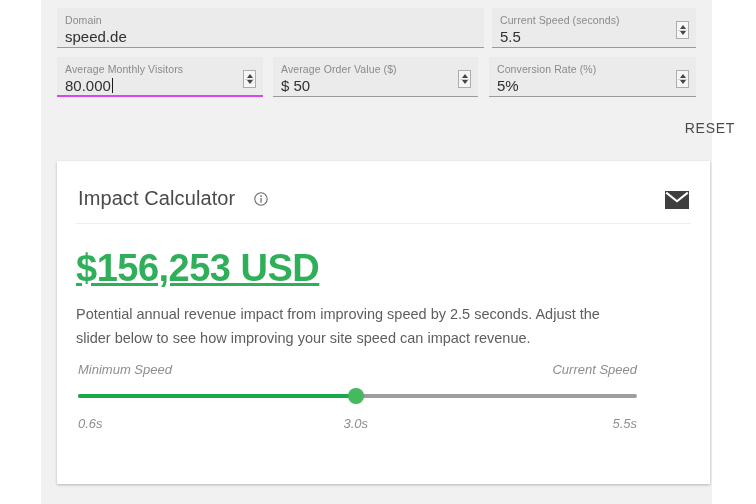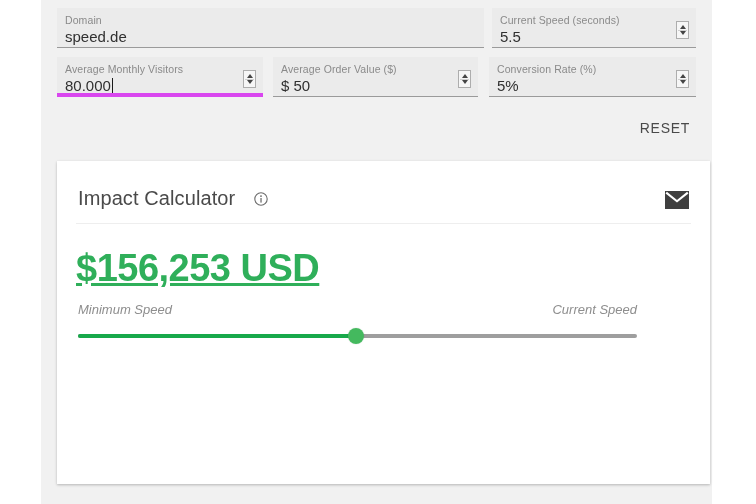--- a/index.html
+++ b/index.html
@@ -31,21 +31,21 @@
   }
   .field {
     position: absolute;
     background: #ebebeb;
     border-bottom: 1px solid #9a9a9a;
     box-sizing: border-box;
     padding: 6px 8px 20px 8px;
     height: 40px;
   }
   .field.focused {
-    border-bottom: 4px solid #d946ef;
+    border-bottom: 2px solid #d946ef;
     background: #ebebeb;
   }
   .field-label {
     font-size: 10.5px;
     color: #8a8a8a;
     line-height: 12px;
     letter-spacing: 0.1px;
     white-space: nowrap;
   }
   .field-value {
@@ -105,20 +105,21 @@
   #f-visitors { left: 16px;  top: 57px; width: 206px; }
   #f-order    { left: 232px; top: 57px; width: 205px; }
   #f-conv     { left: 448px; top: 57px; width: 207px; }
 
   .reset-row {
     position: absolute;
     left: 0;
     top: 110px;
     width: 671px;
     height: 36px;
+    padding-left: 45px;
   }
   .reset-btn {
     position: absolute;
     right: 16px;
     top: 6px;
     font-size: 14px;
     letter-spacing: 0.7px;
     color: #4a4a4a;
     background: transparent;
     border: none;
@@ -329,28 +330,34 @@
       <span class="mail-icon">
         <svg width="24" height="18" viewBox="0 0 24 18">
           <rect x="0.5" y="0.5" width="23" height="17" fill="#3f3f3f" stroke="#3f3f3f"></rect>
           <path d="M1.2 1.6 L12 10.2 L22.8 1.6" fill="none" stroke="#ffffff" stroke-width="2.1"></path>
         </svg>
       </span>
     </div>
 
     <div class="card-body">
       <div class="big-number" style="color: rgb(47, 175, 90);">$156,253 USD</div>
+      <div class="desc">Potential annual revenue impact from improving speed by 2.5 seconds. Adjust the slider below to see how improving your site speed can impact revenue.</div>
 
       <div class="slider-block">
         <div class="slider-ends">
           <span class="left">Minimum Speed</span>
           <span class="right">Current Speed</span>
         </div>
         <div class="track-wrap">
           <div class="track-bg" style="background: rgb(158, 158, 158);"></div>
           <div class="track-fill" style="width: 49.7%; background: rgb(24, 169, 75);"></div>
           <div class="thumb" style="left: 49.7%;"></div>
         </div>
+        <div class="ticks">
+          <span class="t-min">0.6s</span>
+          <span class="t-mid" style="left: 49.7%;">3.0s</span>
+          <span class="t-max">5.5s</span>
+        </div>
       </div>
     </div>
   </div>
 
 </div>
 
 </body></html>

